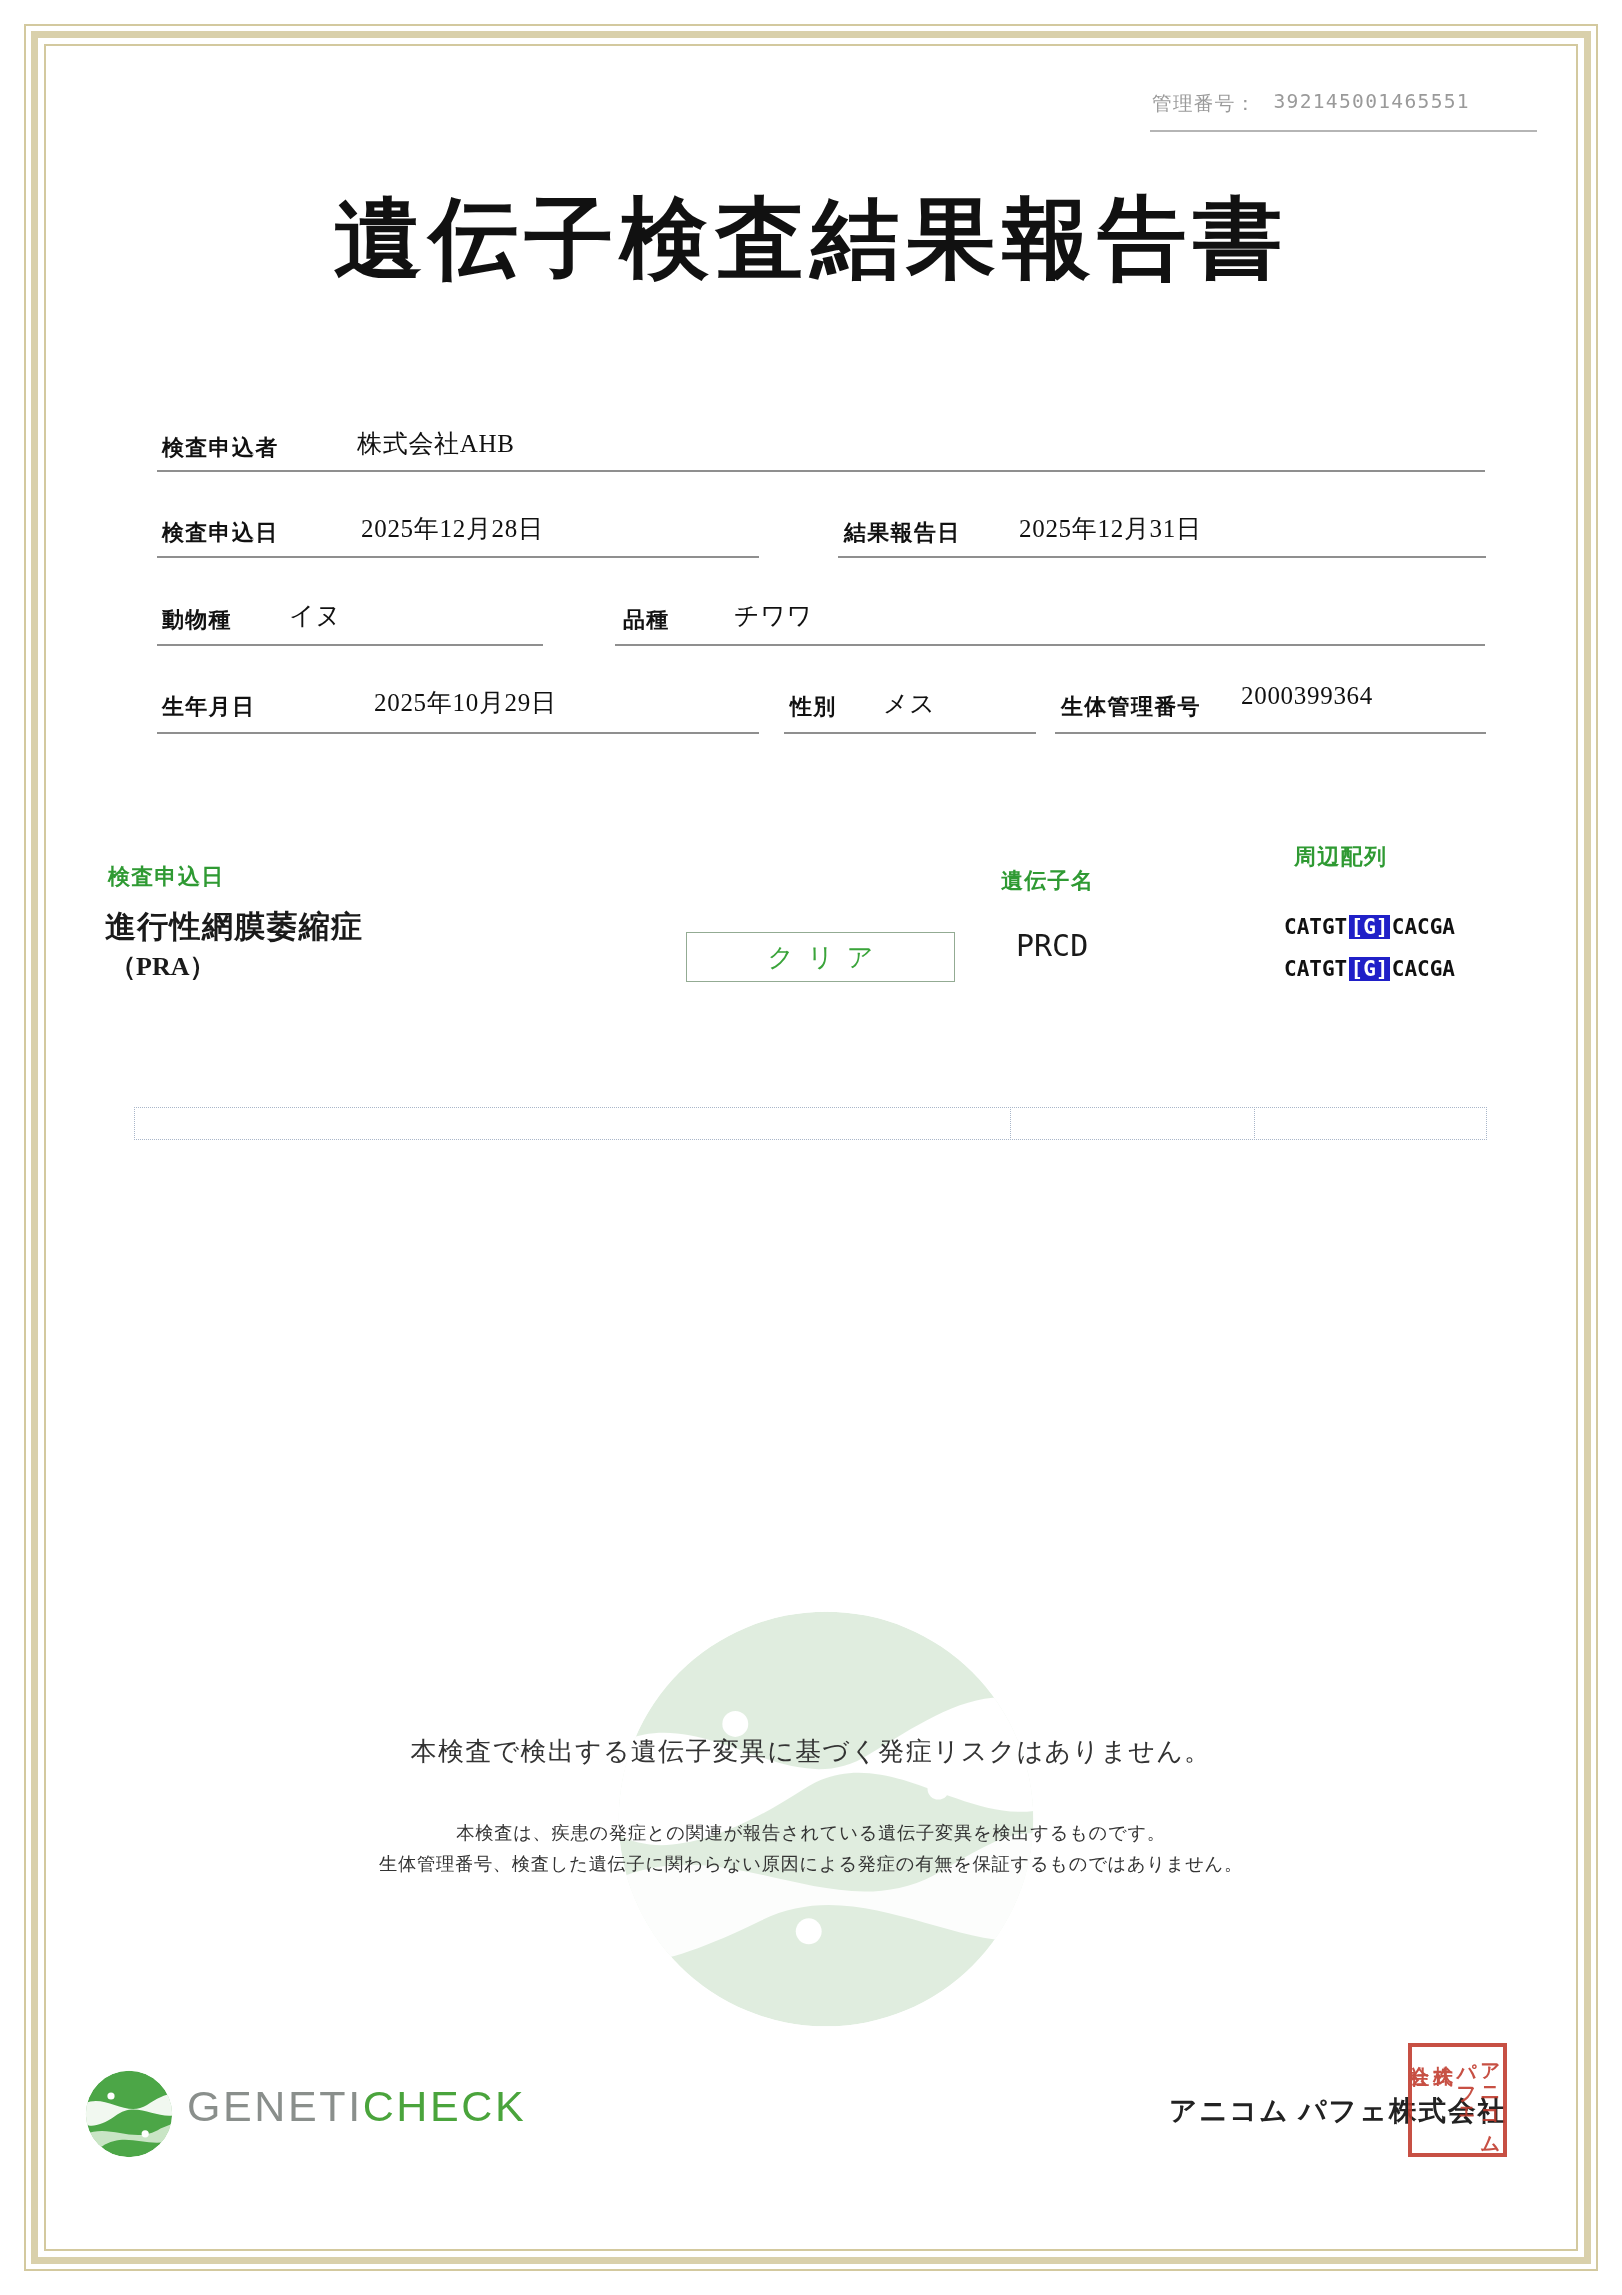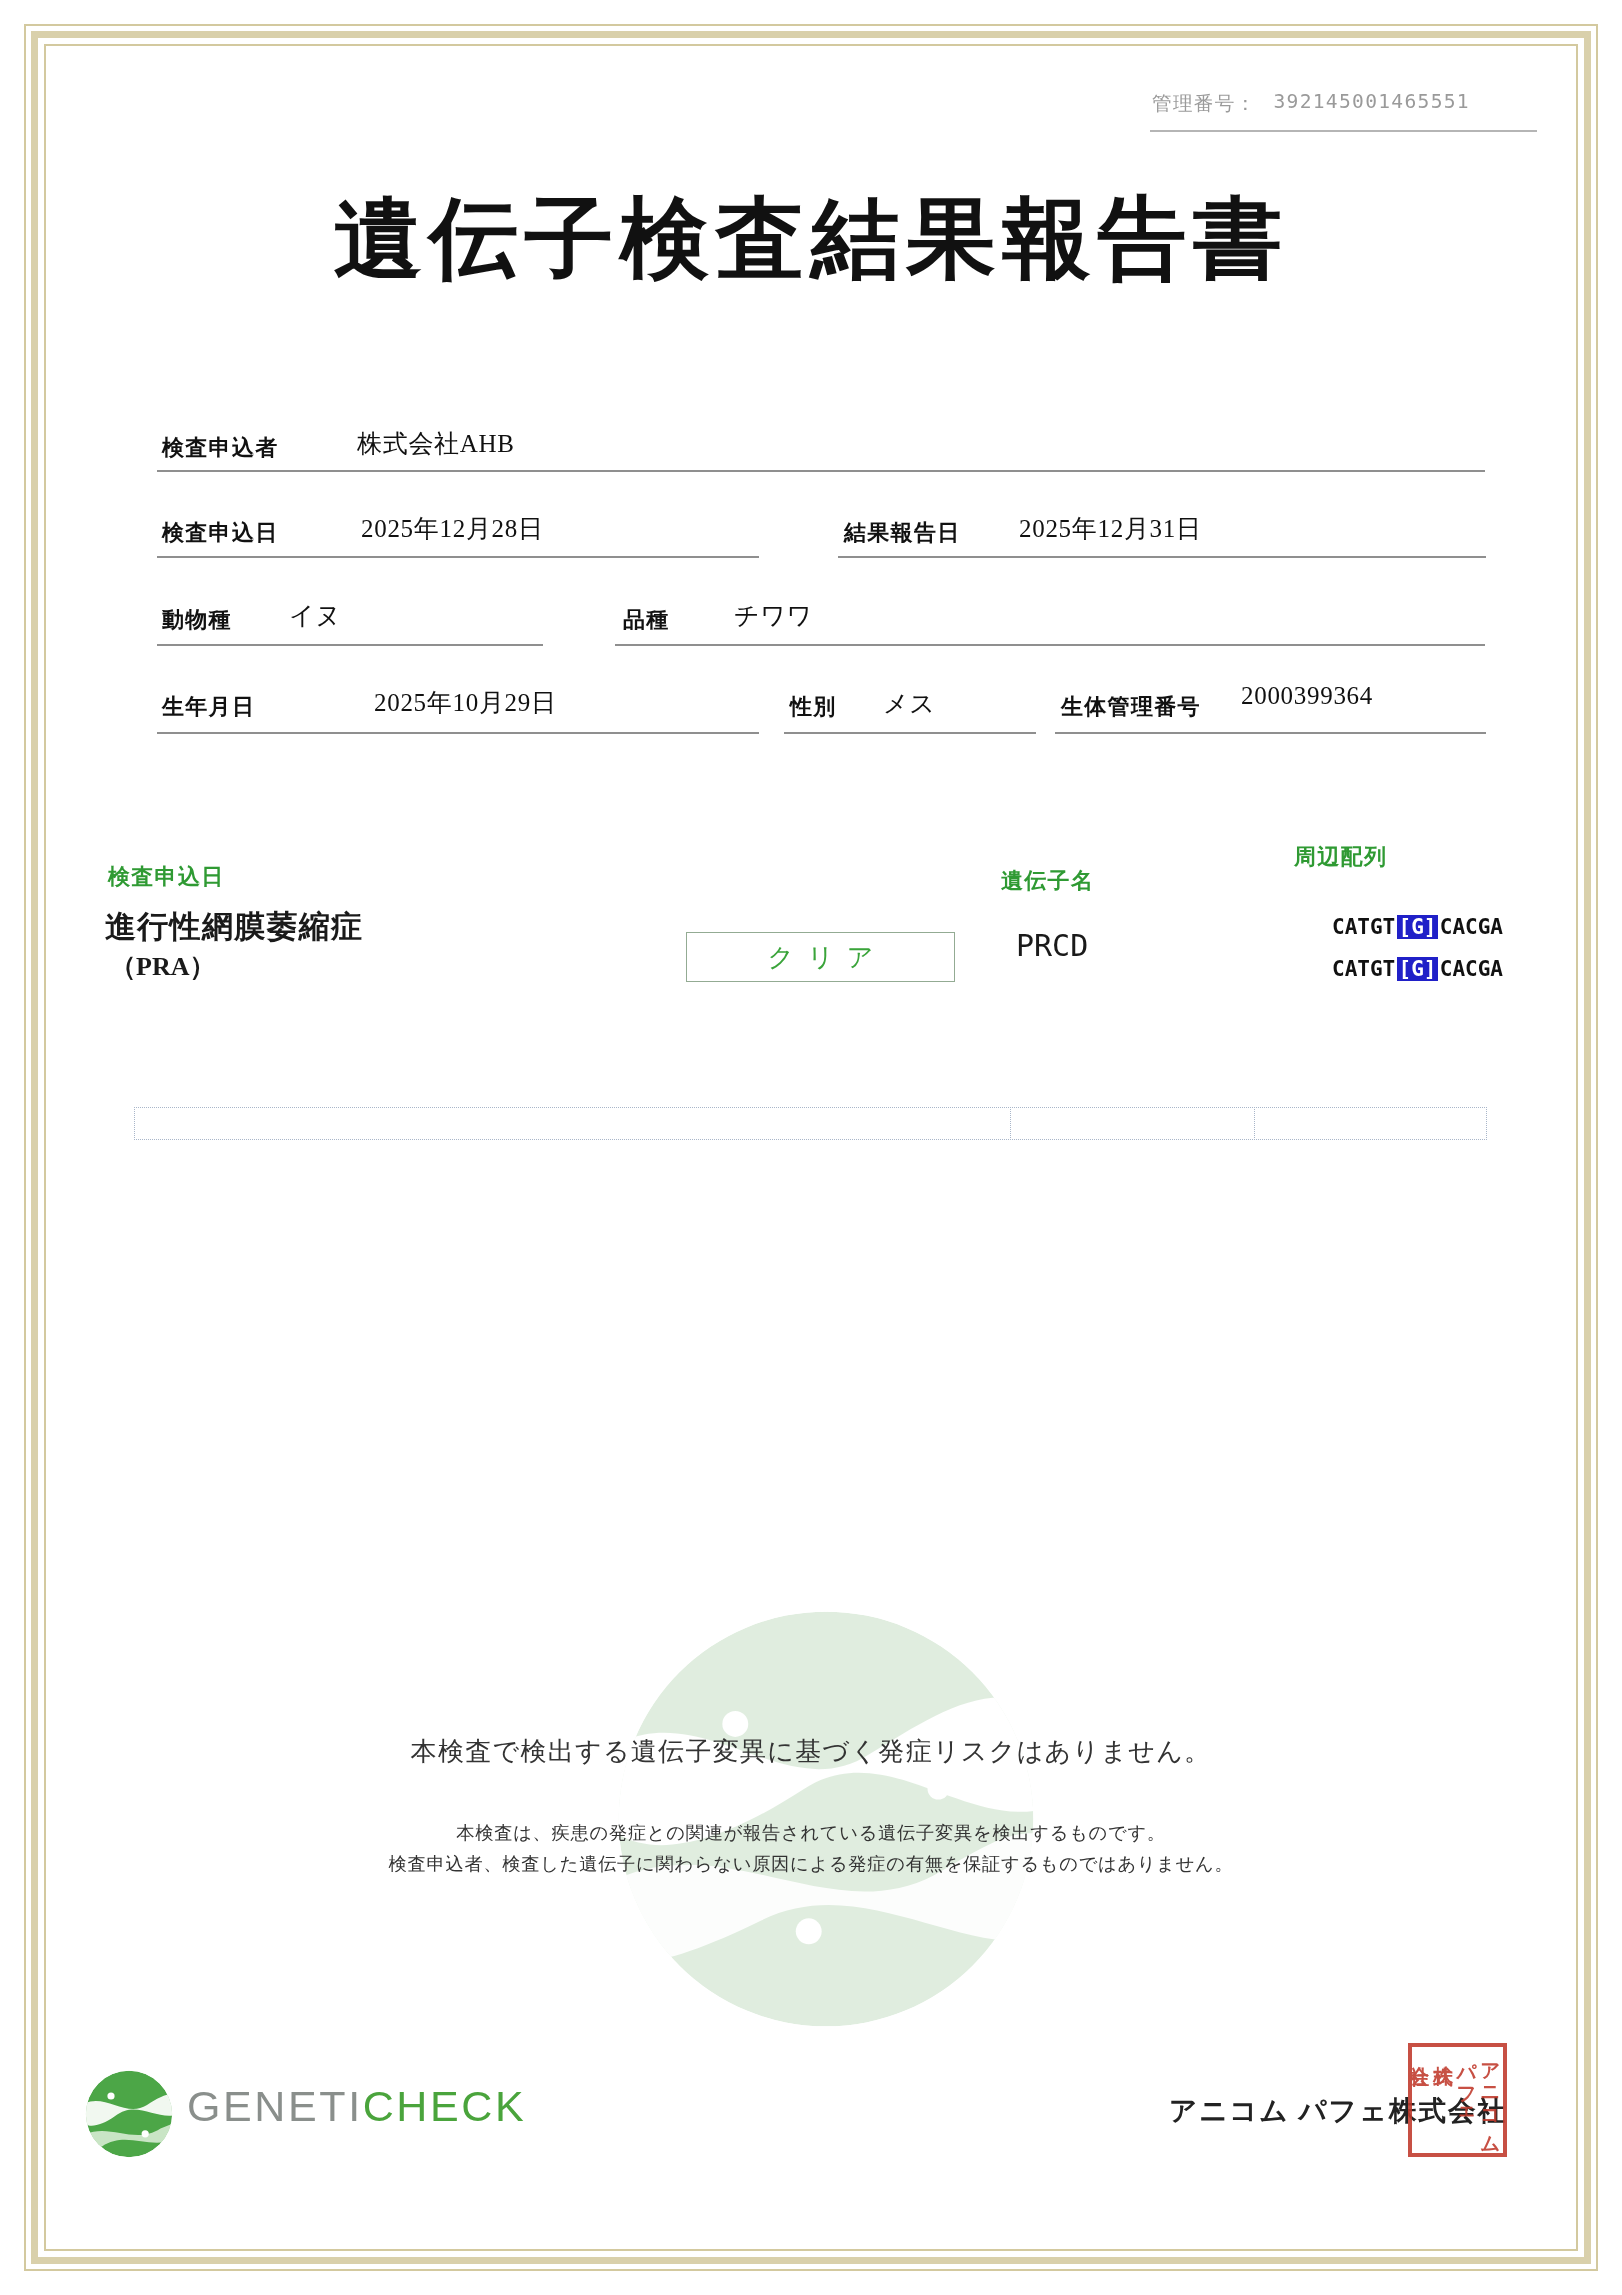--- a/index.html
+++ b/index.html
@@ -34,21 +34,21 @@
 
   
   .rhead { font-size:22px; font-weight:bold; color:#2f9a33; letter-spacing:1.3px; }
   .disease { left:105px; top:906px; font-size:31px; font-weight:600; letter-spacing:1.3px; }
   .disease-abbr { left:110px; top:949px; font-size:26px; font-weight:600; }
   .result-box { left:686px; top:932px; width:267px; height:48px; border:1.3px solid #93ab93;
                 display:flex; align-items:center; justify-content:center; }
   .result-box span { color:#3aa43a; font-size:26px; letter-spacing:13px; padding-left:13px; }
   .gene { left:1016px; top:928px; font-size:30px; font-family:"DejaVu Sans Mono","Liberation Mono",monospace; }
   .seq  { display:flex; align-items:center; font-family:"DejaVu Sans Mono","Liberation Mono",monospace;
-          font-weight:bold; font-size:21px; color:#111;margin-left:48px; }
+          font-weight:bold; font-size:21px; color:#111; }
   .seq .allele { background:#2020c8; color:#ffffff; padding:0 2px; margin:0 1.3px; }
   .seq1 { left:1284px; top:915px; }
   .seq2 { left:1284px; top:957px; }
 
   .desc { left:107px; top:1000px; width:1433px; font-family:"Liberation Sans","DejaVu Sans",sans-serif;
           font-weight:bold; font-size:20px; line-height:1.5; color:#111; }
   .desc .risk { color:#1f9a1f; }
 
   .empty-row { left:134px; top:1107px; width:1353px; height:33px; border:1.3px dotted #a9b6c9; box-sizing:border-box; }
   .empty-div1 { left:1010px; top:1107px; height:33px; border-left:1.3px dotted #a9b6c9; width:0; }
@@ -165,21 +165,21 @@
       <path d="M-5,70 C40,38 80,96 120,70 C150,52 180,30 210,55 L210,92 C170,112 130,60 90,86 C50,112 15,122 -5,100 Z" fill="#ffffff"></path>
       <path d="M-5,132 C50,100 100,152 150,126 C175,112 195,96 215,116 L215,152 C170,172 120,122 70,147 C35,164 10,172 -5,162 Z" fill="#ffffff" opacity="0.92"></path>
       <circle cx="58" cy="56" r="6" fill="#ffffff"></circle>
       <circle cx="152" cy="86" r="5" fill="#ffffff"></circle>
       <circle cx="92" cy="152" r="6" fill="#ffffff"></circle>
     </g>
   </svg>
 
   <div class="abs summary sum2">本検査で検出する遺伝子変異に基づく発症リスクはありません。</div>
   <div class="abs summary note1">本検査は、疾患の発症との関連が報告されている遺伝子変異を検出するものです。</div>
-  <div class="abs summary note2">検査申込者、検査した遺伝子に関わらない原因による発症の有無を保証するものではありません。</div>
+  <div class="abs summary note2">生体管理番号、検査した遺伝子に関わらない原因による発症の有無を保証するものではありません。</div>
 
   <svg class="abs logo-mark" viewBox="0 0 100 100">
     <defs>
         <clipPath id="lgclip">
           <circle cx="50" cy="50" r="48"></circle>
         </clipPath>
       </defs>
     <g clip-path="url(#lgclip)">
       <circle cx="50" cy="50" r="48" fill="#4ca647"></circle>
       <path d="M-5,42 C20,22 45,56 70,40 C85,30 100,22 110,32 L110,48 C85,62 60,32 35,52 C15,66 2,66 -5,56 Z" fill="#ffffff" opacity="0.92"></path>

